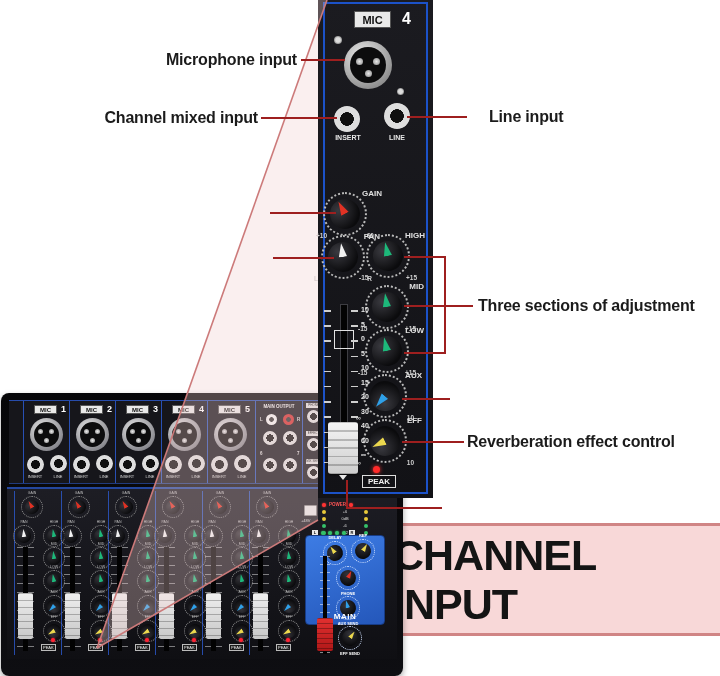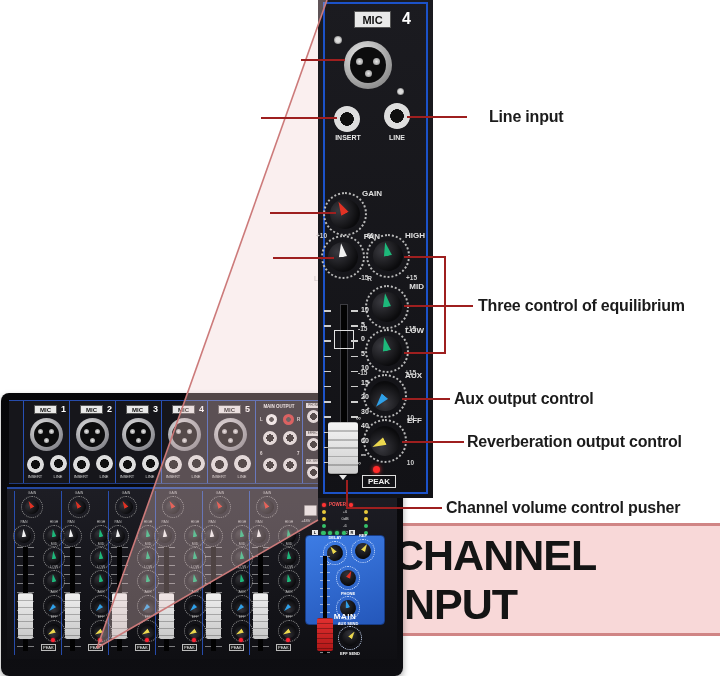--- a/index.html
+++ b/index.html
@@ -817,39 +817,39 @@
     <span id="peak-led"></span>
     <span id="peak-box">PEAK</span>
   </div>
 
   <svg id="tri" width="720" height="676">
     <polygon points="327,0 318,0 318,520 97,648" fill="rgba(240,205,205,0.32)"></polygon>
     <line x1="327" y1="0" x2="97" y2="648" stroke="#cc7a7a" stroke-width="1.6"></line>
     <line x1="318" y1="520" x2="97" y2="648" stroke="#cc7a7a" stroke-width="1.6"></line>
   </svg>
 
+  <div class="ann-text" id="ann-mic">Microphone input</div>
   <div class="line" id="ln-mic"></div>
 
+  <div class="ann-text" id="ann-cmi">Channel mixed input</div>
   <div class="line" id="ln-cmi"></div>
 
   <div class="ann-text" id="ann-line">Line input</div>
   <div class="line" id="ln-line"></div>
 
   <div class="line" id="ln-gain"></div>
 
   <div class="line" id="ln-dist"></div>
 
   <div class="line" id="br-h1"></div>
   <div class="line" id="br-h2"></div>
   <div class="line" id="br-h3"></div>
   <div class="vline" id="br-v"></div>
-  <div class="ann-text" id="ann-eq">Three control of equilibrium</div>
+  <div class="ann-text" id="ann-eq">Three sections of adjustment</div>
 
   <div class="line" id="ln-aux"></div>
-  <div class="ann-text" id="ann-aux">Aux output control</div>
 
   <div class="line" id="ln-rev"></div>
-  <div class="ann-text" id="ann-rev">Reverberation output control</div>
+  <div class="ann-text" id="ann-rev">Reverberation effect control</div>
 
   <div class="vline" id="ln-cv-v"></div>
   <div class="line" id="ln-cv-h"></div>
-  <div class="ann-text" id="ann-cv">Channel volume control pusher</div>
 </div>
 
 </body></html>

